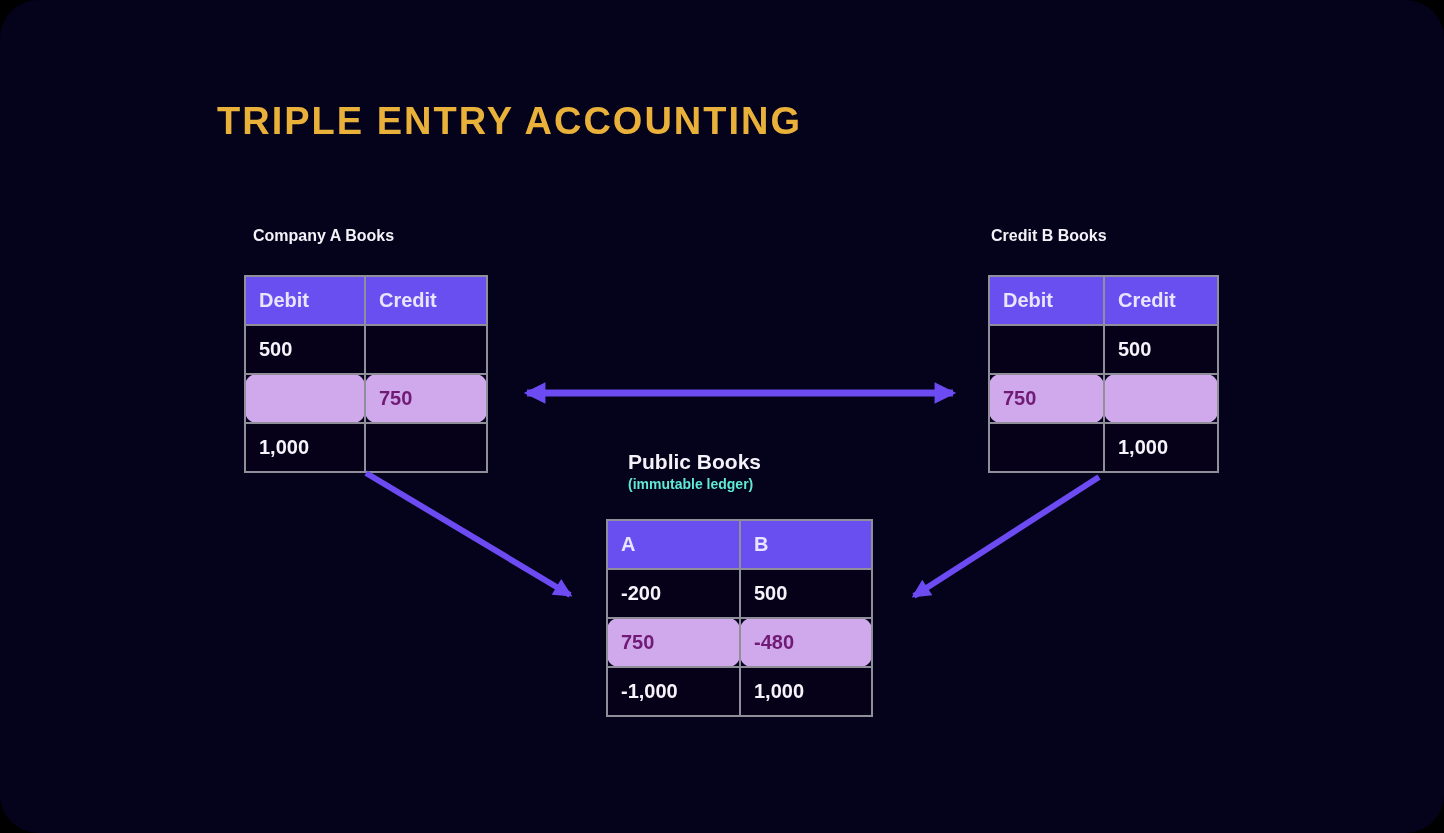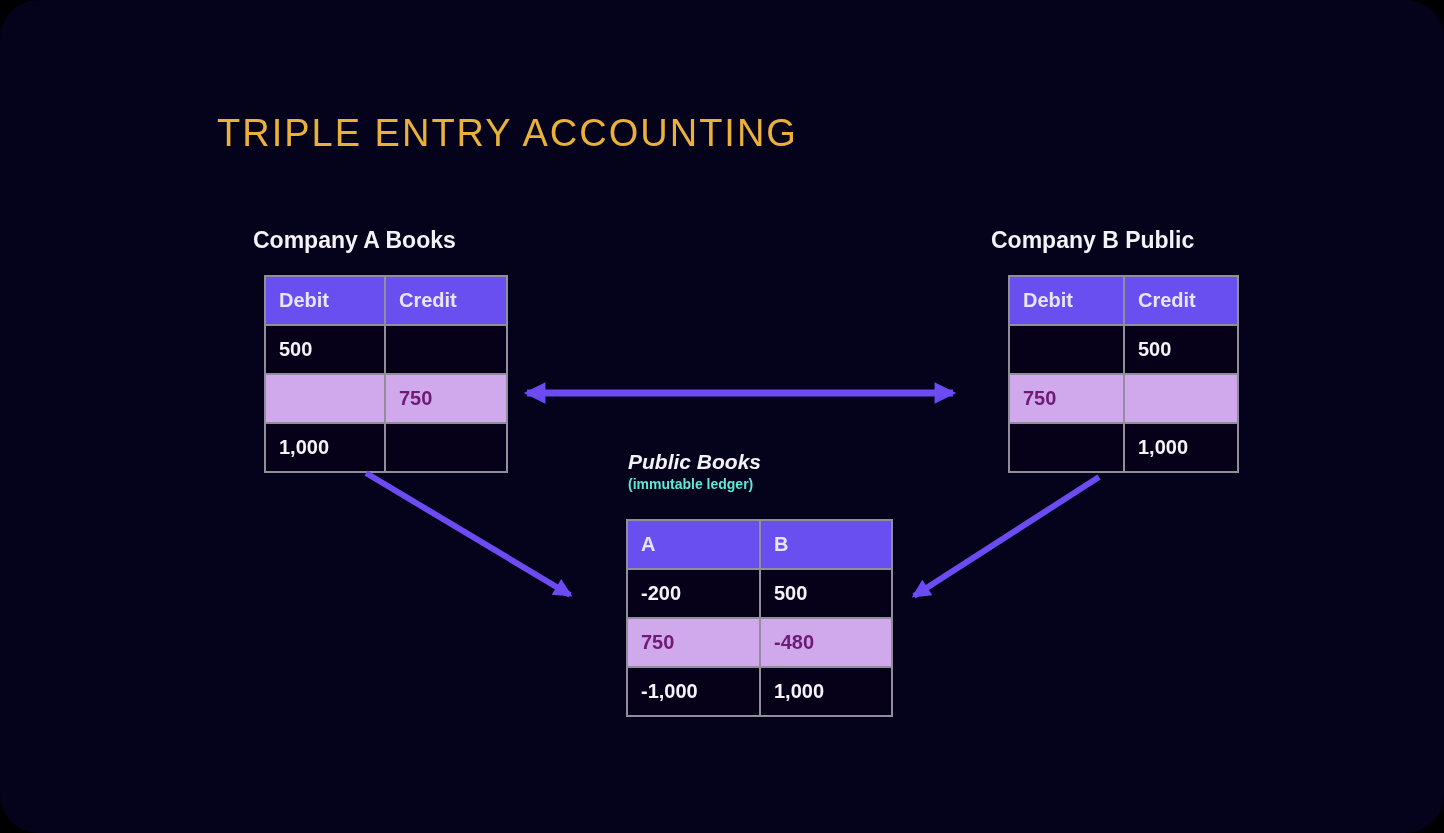--- a/index.html
+++ b/index.html
@@ -17,44 +17,43 @@
   }
   .panel {
     position: absolute;
     inset: 0;
     background: #05021b;
     border-radius: 38px;
   }
   .slide-title {
     position: absolute;
     left: 217px;
-    top: 112px;
+    top: 100px;
     font-size: 38px;
-    font-weight: 400;
+    font-weight: 700;
     letter-spacing: 2px;
     color: #e9b13a;
     white-space: nowrap;
   }
   .group-title {
     position: absolute;
-    font-size: 23px;
+    font-size: 16px;
     font-weight: 700;
     color: #f4f2f8;
     white-space: nowrap;
   }
   .group-title.a  { left: 253px; top: 227px; }
   .group-title.b  { left: 991px; top: 227px; }
-  .public-title    { position: absolute; left: 628px; top: 450px; font-size: 21px; font-weight: 700; color: #f4f2f8; white-space: nowrap; font-style: italic; }
+  .public-title    { position: absolute; left: 628px; top: 450px; font-size: 21px; font-weight: 700; color: #f4f2f8; white-space: nowrap; }
   .public-subtitle { position: absolute; left: 628px; top: 476px; font-size: 14px; font-weight: 600; color: #5eead4; white-space: nowrap; }
 
   table.ledger {
     position: absolute;
     border-collapse: collapse;
     table-layout: fixed;
-    margin-left: 20px;
   }
   table.ledger th, table.ledger td {
     border: 2px solid #8f8e99;
     height: 47px;
     padding: 0 6px 0 13px;
     text-align: left;
     vertical-align: middle;
     overflow: hidden;
     white-space: nowrap;
   }
@@ -62,20 +61,21 @@
     background: #6a4ff0;
     color: #e9e4ff;
     font-size: 20px;
     font-weight: 700;
   }
   table.ledger td {
     background: #060119;
     color: #f6f4fb;
     font-size: 20px;
     font-weight: 700;
+    border-radius: 12px;
   }
   table.ledger tr.highlight td {
     background: #d0a9ec;
     color: #701a75;
   }
   #table-a      { left: 244px; top: 275px; }
   #table-b      { left: 988px; top: 275px; }
   #table-public { left: 606px; top: 519px; }
 
   svg.arrows {
@@ -111,21 +111,21 @@
       <td></td>
       <td>750</td>
     </tr>
     <tr>
       <td>1,000</td>
       <td></td>
     </tr>
   </tbody>
     </table>
 
-  <div class="group-title b">Company B Public</div>
+  <div class="group-title b">Credit B Books</div>
   <table class="ledger" id="table-b">
     <colgroup>
         <col style="width:115px">
         <col style="width:114px">
       </colgroup>
     <tbody>
         <tr>
       <th>Debit</th>
       <th>Credit</th>
     </tr>

